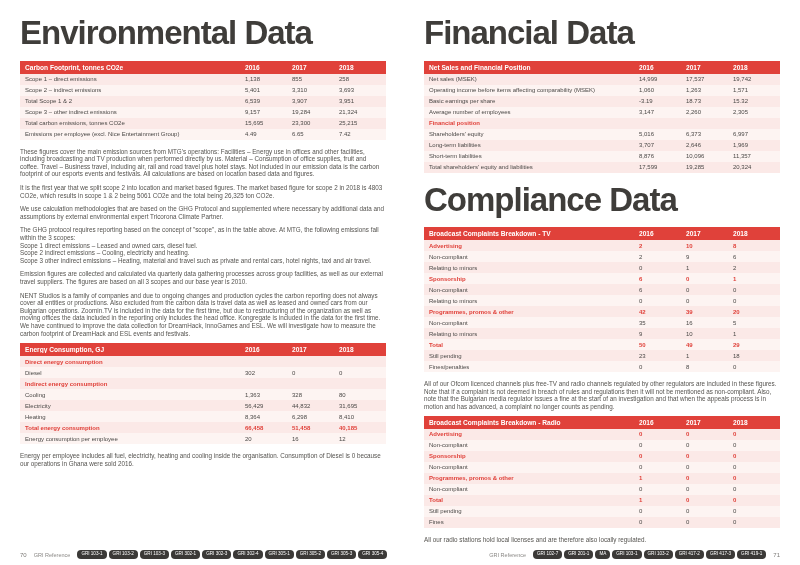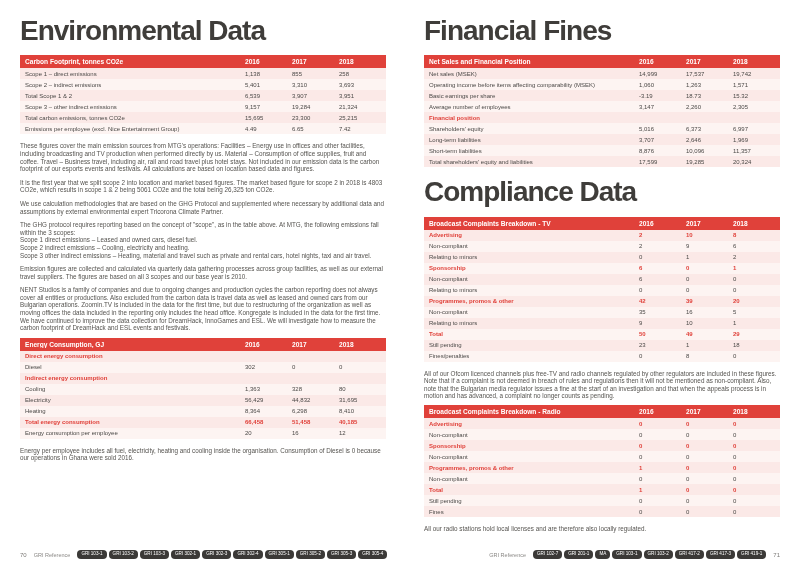--- a/index.html
+++ b/index.html
@@ -6,21 +6,21 @@
   body{
     width:800px;height:565px;background:#ffffff;position:relative;overflow:hidden;
     font-family:"Liberation Sans", sans-serif;color:var(--text,#4b4947);
     -webkit-font-smoothing:antialiased;
   }
   .spread{display:flex;padding:16px 20px 0 20px;box-sizing:border-box;gap:38px;}
   .col{position:relative;}
   .col-left{width:366px;}
   .col-right{width:356px;}
   .page-title{
-    font-size:28px;font-weight:bold;color:var(--title,#3f3d3a);
+    font-size:33px;font-weight:bold;color:var(--title,#3f3d3a);
     margin:0 0 10px 0;letter-spacing:-1px;line-height:1.05;
   }
   .title2{margin-top:10px;}
   
   .tbl{width:100%;margin-bottom:8px;}
   .tbl-head{
     display:flex;align-items:center;background:var(--accent,#e0413a);color:#fff;
     font-weight:bold;font-size:6.6px;height:13px;
   }
   .tbl-row{display:flex;align-items:center;font-size:6px;height:11px;color:var(--text,#4b4947);}
@@ -166,21 +166,21 @@
           <div class="cell-label">Energy consumption per employee</div>
           <div class="cell-val">20</div>
           <div class="cell-val">16</div>
           <div class="cell-val">12</div>
         </div>
       </div>
     <div class="note">Energy per employee includes all fuel, electricity, heating and cooling inside the organisation.  Consumption of Diesel is 0 because our operations in Ghana were sold 2016.</div>
   </div>
 
   <div class="col col-right">
-    <h1 class="page-title">Financial Fines</h1>
+    <h1 class="page-title">Financial Data</h1>
     <div class="tbl">
         <div class="tbl-head">
           <div class="cell-label">Net Sales and Financial Position</div>
           <div class="cell-val">2016</div>
           <div class="cell-val">2017</div>
           <div class="cell-val">2018</div>
         </div>
         <div class="tbl-row row-odd">
           <div class="cell-label">Net sales (MSEK)</div>
           <div class="cell-val">14,999</div>

